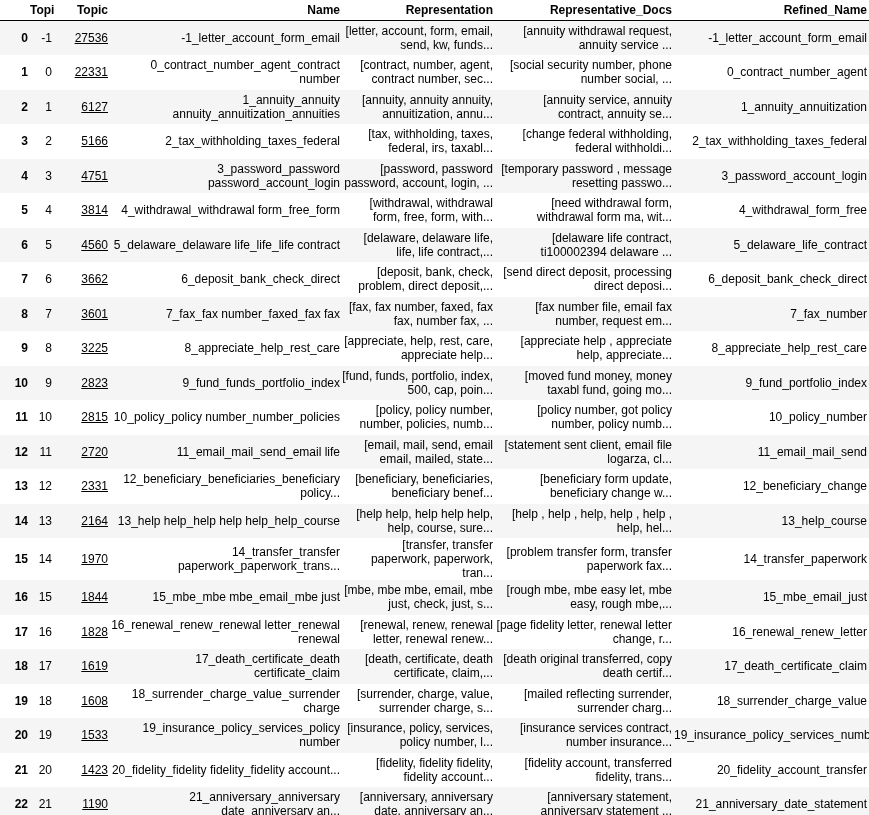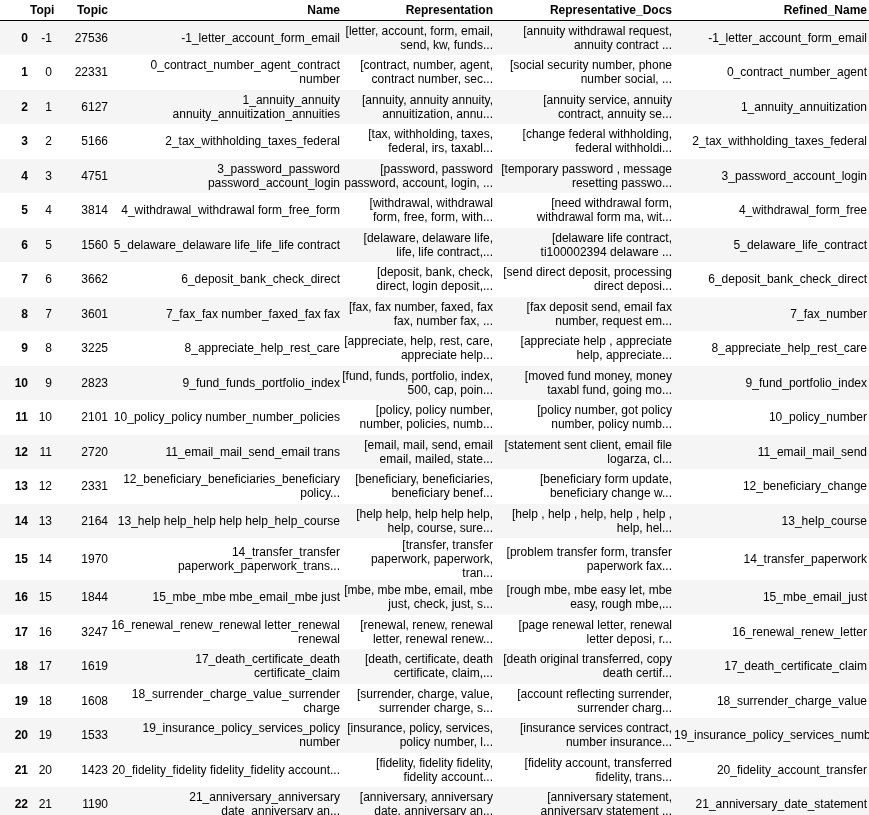--- a/index.html
+++ b/index.html
@@ -10,21 +10,21 @@
   tbody tr { height: 34.5px; }
   tbody tr:nth-child(odd) { background: #f5f5f5; }
   tbody th { font-weight: bold; text-align: left; padding-left: 8px; }
   col.c-idx { width: 30px; }
   col.c-topic { width: 24px; }
   col.c-count { width: 56px; }
   col.c-name { width: 232px; }
   col.c-rep { width: 153px; }
   col.c-docs { width: 179px; }
   col.c-ref { width: 195px; }
-  td.count { text-align: left; padding-left: 9px; }
+  td.count { text-align: left; padding-left: 9px; text-decoration: underline; }
   th.h-count { text-align: left; padding-left: 9px; }
 </style>
 </head>
 <body>
 
 <table class="df">
   <colgroup>
     <col class="c-idx">
       <col class="c-topic">
       <col class="c-count">
@@ -44,21 +44,21 @@
       <th>Refined_Name</th>
     </tr>
   </thead>
   <tbody id="tbody">
       <tr>
         <th>0</th>
         <td>-1</td>
         <td class="count">27536</td>
         <td>-1_letter_account_form_email</td>
         <td>[letter, account, form, email, send, kw, funds...</td>
-        <td>[annuity withdrawal request, annuity contract ...</td>
+        <td>[annuity withdrawal request, annuity service ...</td>
         <td>-1_letter_account_form_email</td>
       </tr>
       <tr>
         <th>1</th>
         <td>0</td>
         <td class="count">22331</td>
         <td>0_contract_number_agent_contract number</td>
         <td>[contract, number, agent, contract number, sec...</td>
         <td>[social security number, phone number social, ...</td>
         <td>0_contract_number_agent</td>
@@ -95,42 +95,42 @@
         <td>4</td>
         <td class="count">3814</td>
         <td>4_withdrawal_withdrawal form_free_form</td>
         <td>[withdrawal, withdrawal form, free, form, with...</td>
         <td>[need withdrawal form, withdrawal form ma, wit...</td>
         <td>4_withdrawal_form_free</td>
       </tr>
       <tr>
         <th>6</th>
         <td>5</td>
-        <td class="count">1560</td>
+        <td class="count">4560</td>
         <td>5_delaware_delaware life_life_life contract</td>
         <td>[delaware, delaware life, life, life contract,...</td>
         <td>[delaware life contract, ti100002394 delaware ...</td>
         <td>5_delaware_life_contract</td>
       </tr>
       <tr>
         <th>7</th>
         <td>6</td>
         <td class="count">3662</td>
         <td>6_deposit_bank_check_direct</td>
-        <td>[deposit, bank, check, direct, login deposit,...</td>
+        <td>[deposit, bank, check, problem, direct deposit,...</td>
         <td>[send direct deposit, processing direct deposi...</td>
         <td>6_deposit_bank_check_direct</td>
       </tr>
       <tr>
         <th>8</th>
         <td>7</td>
         <td class="count">3601</td>
         <td>7_fax_fax number_faxed_fax fax</td>
         <td>[fax, fax number, faxed, fax fax, number fax, ...</td>
-        <td>[fax deposit send, email fax number, request em...</td>
+        <td>[fax number file, email fax number, request em...</td>
         <td>7_fax_number</td>
       </tr>
       <tr>
         <th>9</th>
         <td>8</td>
         <td class="count">3225</td>
         <td>8_appreciate_help_rest_care</td>
         <td>[appreciate, help, rest, care, appreciate help...</td>
         <td>[appreciate help , appreciate help, appreciate...</td>
         <td>8_appreciate_help_rest_care</td>
@@ -140,31 +140,31 @@
         <td>9</td>
         <td class="count">2823</td>
         <td>9_fund_funds_portfolio_index</td>
         <td>[fund, funds, portfolio, index, 500, cap, poin...</td>
         <td>[moved fund money, money taxabl fund, going mo...</td>
         <td>9_fund_portfolio_index</td>
       </tr>
       <tr>
         <th>11</th>
         <td>10</td>
-        <td class="count">2101</td>
+        <td class="count">2815</td>
         <td>10_policy_policy number_number_policies</td>
         <td>[policy, policy number, number, policies, numb...</td>
         <td>[policy number, got policy number, policy numb...</td>
         <td>10_policy_number</td>
       </tr>
       <tr>
         <th>12</th>
         <td>11</td>
         <td class="count">2720</td>
-        <td>11_email_mail_send_email trans</td>
+        <td>11_email_mail_send_email life</td>
         <td>[email, mail, send, email email, mailed, state...</td>
         <td>[statement sent client, email file logarza, cl...</td>
         <td>11_email_mail_send</td>
       </tr>
       <tr>
         <th>13</th>
         <td>12</td>
         <td class="count">2331</td>
         <td>12_beneficiary_beneficiaries_beneficiary policy...</td>
         <td>[beneficiary, beneficiaries, beneficiary benef...</td>
@@ -194,42 +194,42 @@
         <td>15</td>
         <td class="count">1844</td>
         <td>15_mbe_mbe mbe_email_mbe just</td>
         <td>[mbe, mbe mbe, email, mbe just, check, just, s...</td>
         <td>[rough mbe, mbe easy let, mbe easy, rough mbe,...</td>
         <td>15_mbe_email_just</td>
       </tr>
       <tr>
         <th>17</th>
         <td>16</td>
-        <td class="count">3247</td>
+        <td class="count">1828</td>
         <td>16_renewal_renew_renewal letter_renewal renewal</td>
         <td>[renewal, renew, renewal letter, renewal renew...</td>
-        <td>[page renewal letter, renewal letter deposi, r...</td>
+        <td>[page fidelity letter, renewal letter change, r...</td>
         <td>16_renewal_renew_letter</td>
       </tr>
       <tr>
         <th>18</th>
         <td>17</td>
         <td class="count">1619</td>
         <td>17_death_certificate_death certificate_claim</td>
         <td>[death, certificate, death certificate, claim,...</td>
         <td>[death original transferred, copy death certif...</td>
         <td>17_death_certificate_claim</td>
       </tr>
       <tr>
         <th>19</th>
         <td>18</td>
         <td class="count">1608</td>
         <td>18_surrender_charge_value_surrender charge</td>
         <td>[surrender, charge, value, surrender charge, s...</td>
-        <td>[account reflecting surrender, surrender charg...</td>
+        <td>[mailed reflecting surrender, surrender charg...</td>
         <td>18_surrender_charge_value</td>
       </tr>
       <tr>
         <th>20</th>
         <td>19</td>
         <td class="count">1533</td>
         <td>19_insurance_policy_services_policy number</td>
         <td>[insurance, policy, services, policy number, l...</td>
         <td>[insurance services contract, number insurance...</td>
         <td>19_insurance_policy_services_number</td>

